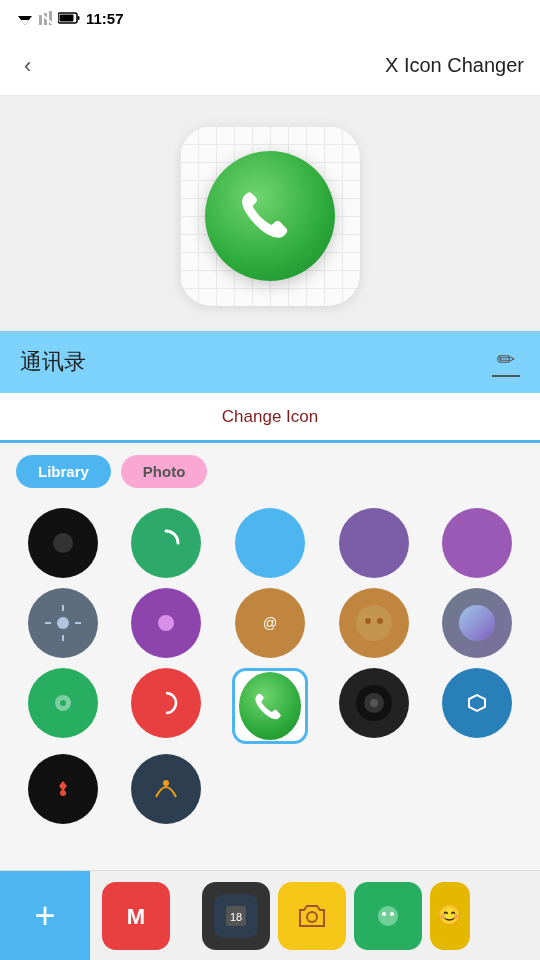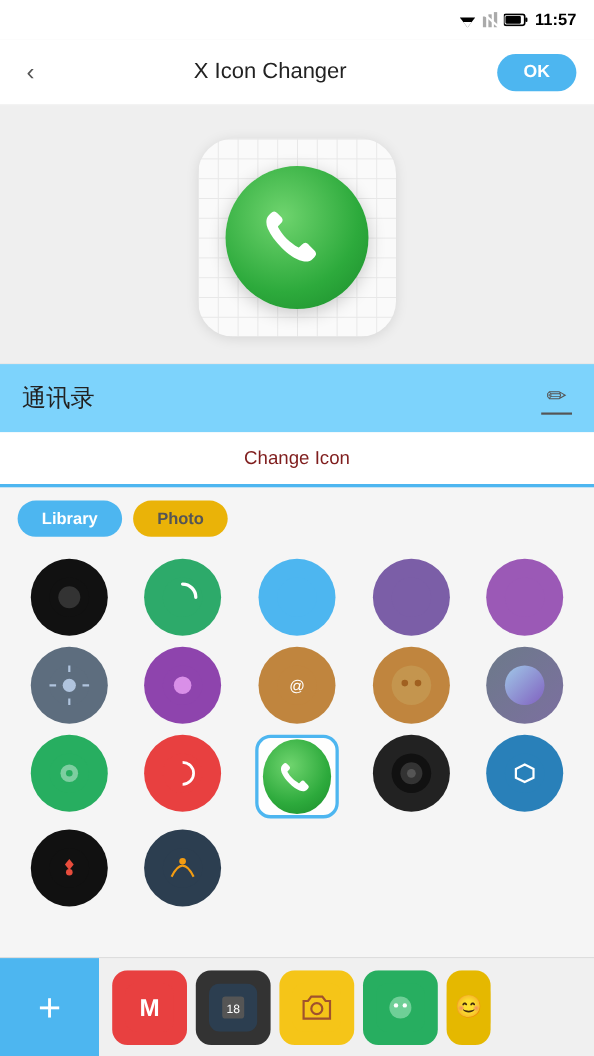--- a/index.html
+++ b/index.html
@@ -11,21 +11,20 @@
       overflow: hidden;
       position: relative;
     }
 
     
     .status-bar {
       height: 36px;
       background: #fff;
       display: flex;
       align-items: center;
-      justify-content: flex-end;
       padding: 0 16px;
       gap: 6px;
     }
     .status-time {
       font-size: 15px;
       font-weight: 600;
       color: #000;
     }
     .status-icons {
       display: flex;
@@ -171,21 +170,21 @@
       font-size: 15px;
       font-weight: 700;
       cursor: pointer;
       border: none;
     }
     .pill.active {
       background: #4db6f0;
       color: #fff;
     }
     .pill.inactive {
-      background: #eab308;
+      background: #f9a8d4;
       color: #555;
     }
 
     
     .icon-grid {
       background: #f5f5f5;
       padding: 8px 16px;
       display: grid;
       grid-template-columns: repeat(5, 1fr);
       gap: 10px;
@@ -278,21 +277,20 @@
       <rect x="19.5" y="4" width="2" height="4" rx="1" fill="#000"></rect>
       <rect x="1.5" y="2.5" width="14" height="7" rx="1" fill="#000"></rect>
     </svg>
   </div>
   <span class="status-time">11:57</span>
 </div>
 
 <div class="top-bar">
   <span class="back-btn">‹</span>
   <span class="top-title">X Icon Changer</span>
-  <button class="ok-btn">OK</button>
 </div>
 
 <div class="icon-preview-section">
   <div class="icon-preview-box">
     <div class="app-icon-phone">
       <svg width="72" height="72" viewBox="0 0 72 72">
         <path class="phone-svg" d="M52 46.5c-2.5-2.5-5-2.5-7.5 0l-3 3c-.5.5-1 .5-1.5.2C36 47.5 31 44 27 40s-7.5-9-9.7-13c-.3-.5-.3-1 .2-1.5l3-3c2.5-2.5 2.5-5 0-7.5l-4-4c-2.5-2.5-5-2.5-7.5 0l-2 2c-3.5 3.5-4 9-1.5 15.5C9 36 14 43 21 50s14 12 20.5 14.5c3 1 5.5 1.5 7.5 1.5 3 0 5.5-1 7.5-3l2-2c2.5-2.5 2.5-5 0-7.5l-6.5-6.5z" transform="translate(5,5) scale(0.8)"></path>
       </svg>
     </div>
   </div>
@@ -445,21 +443,21 @@
   </div>
   <div class="bottom-icons">
 
     <div class="bottom-icon-item" style="background:#e84040;border-radius:14px;">
       <svg width="44" height="44" viewBox="0 0 44 44">
           <rect width="44" height="44" rx="10" fill="#e84040"></rect>
           <text x="22" y="30" text-anchor="middle" fill="white" font-size="22" font-weight="bold">M</text>
         </svg>
     </div>
 
-    <div class="bottom-icon-item" style="background:#333;border-radius:14px;">
+    <div class="bottom-icon-item" style="background:#333;border-radius:14px;margin-left:24px;">
       <svg width="44" height="44" viewBox="0 0 44 44">
           <rect width="44" height="44" rx="10" fill="#2c3e50"></rect>
           <rect x="12" y="12" width="20" height="20" rx="3" fill="#555"></rect>
           <text x="22" y="27" text-anchor="middle" fill="white" font-size="11">18</text>
         </svg>
     </div>
 
     <div class="bottom-icon-item" style="background:#f5c518;border-radius:14px;">
       <svg width="44" height="44" viewBox="0 0 44 44">
           <rect width="44" height="44" rx="10" fill="#f5c518"></rect>

